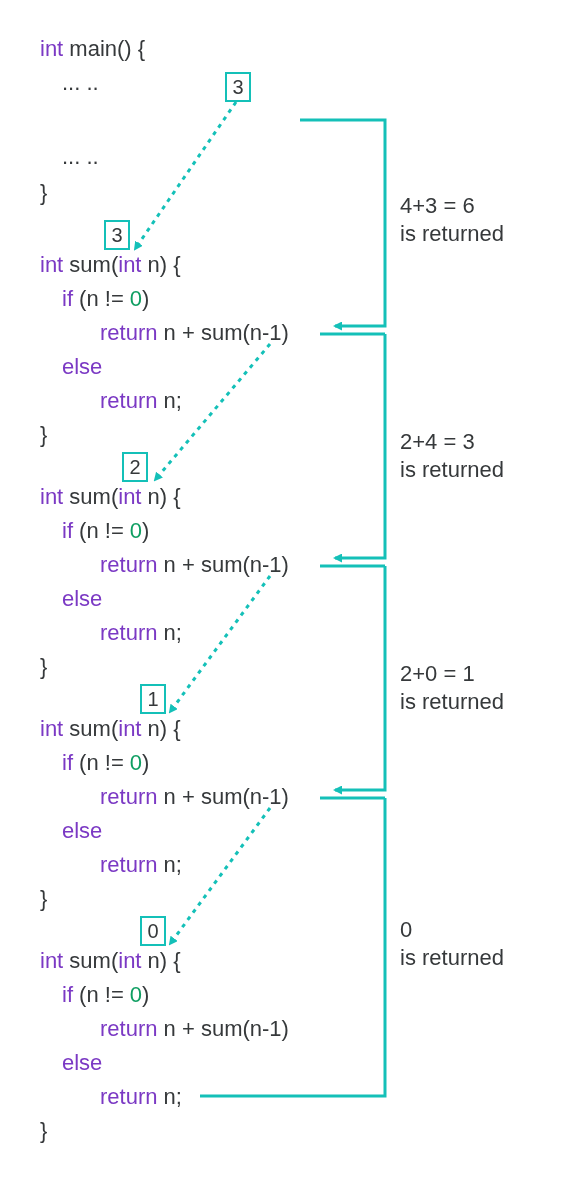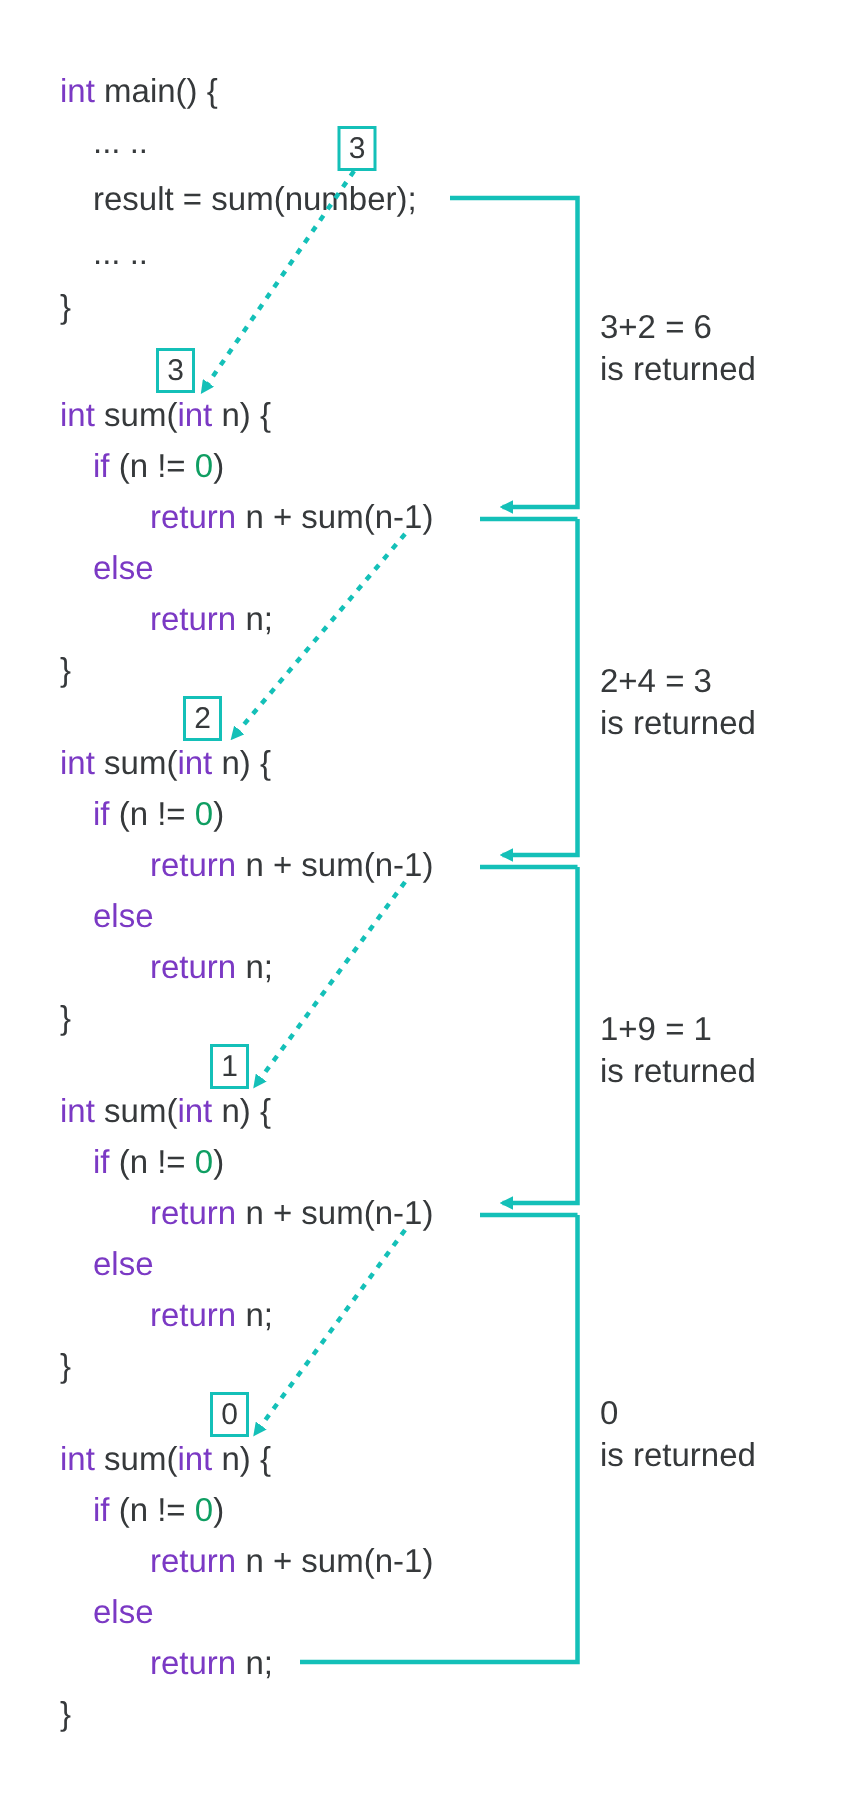--- a/index.html
+++ b/index.html
@@ -3,21 +3,21 @@
 <meta charset="utf-8">
 <style>
   html,body{margin:0;padding:0;background:#fff;}
   body{
     width:571px;height:1200px;
     font-family:"Segoe UI",Arial,Helvetica,sans-serif;
     font-size:22px;
     color:#36393b;
     position:relative;
   }
-  .canvas{position:absolute;left:0;top:12px;width:571px;height:920px;}
+  .canvas{position:absolute;left:0;top:0;width:571px;height:920px;}
   .code{position:absolute;white-space:pre;}
   .kw{color:#7b39c4;}
   .num{color:#0f9e62;}
   .box{
     position:absolute;
     border:2px solid #14c0b8;
     color:#36393b;
     font-size:20px;
     text-align:center;
     width:22px;height:26px;line-height:26px;
@@ -26,21 +26,20 @@
   .ret{position:absolute;color:#36393b;font-size:22px;line-height:28px;}
   svg{position:absolute;left:0;top:0;}
 </style>
 </head>
 <body>
 
 <div class="canvas">
 
   <div class="code" style="left:40px;top:36px"><span class="kw">int</span><span> main() {</span></div>
   <div class="code" style="left:62px;top:70px">... ..</div>
-  <div class="code" style="left:62px;top:108px"><span>result = </span><span>sum</span><span>(number);</span></div>
   <div class="code" style="left:62px;top:144px">... ..</div>
   <div class="code" style="left:40px;top:180px">}</div>
 
   <div class="box" style="left:225px;top:72px">3</div>
 
   <div class="box" style="left:104px;top:220px">3</div>
   <div class="code" style="left:40px;top:252px"><span class="kw">int</span><span> sum(</span><span class="kw">int</span><span> n) {</span></div>
   <div class="code" style="left:62px;top:286px"><span class="kw">if</span><span> (n != </span><span class="num">0</span><span>)</span></div>
   <div class="code" style="left:100px;top:320px"><span class="kw">return</span><span> n + sum(n-1)</span></div>
   <div class="code" style="left:62px;top:354px"><span class="kw">else</span></div>
@@ -65,27 +64,27 @@
 
   <div class="box" style="left:140px;top:916px">0</div>
   <div class="code" style="left:40px;top:948px"><span class="kw">int</span><span> sum(</span><span class="kw">int</span><span> n) {</span></div>
   <div class="code" style="left:62px;top:982px"><span class="kw">if</span><span> (n != </span><span class="num">0</span><span>)</span></div>
   <div class="code" style="left:100px;top:1016px"><span class="kw">return</span><span> n + sum(n-1)</span></div>
   <div class="code" style="left:62px;top:1050px"><span class="kw">else</span></div>
   <div class="code" style="left:100px;top:1084px"><span class="kw">return</span><span> n;</span></div>
   <div class="code" style="left:40px;top:1118px">}</div>
 
   <div class="ret" style="left:400px;top:192px">
-    <span>3+2 = 6</span><br><span>is returned</span>
+    <span>4+3 = 6</span><br><span>is returned</span>
   </div>
   <div class="ret" style="left:400px;top:428px">
     <span>2+4 = 3</span><br><span>is returned</span>
   </div>
   <div class="ret" style="left:400px;top:660px">
-    <span>1+9 = 1</span><br><span>is returned</span>
+    <span>2+0 = 1</span><br><span>is returned</span>
   </div>
   <div class="ret" style="left:400px;top:916px">
     <span>0</span><br><span>is returned</span>
   </div>
 
   <svg width="571" height="1200">
     <defs>
       <marker id="ah" markerWidth="9" markerHeight="9" refX="7" refY="4.5" orient="auto" markerUnits="userSpaceOnUse">
         <path d="M0,0 L9,4.5 L0,9 Z" fill="#14c0b8"></path>
       </marker>

